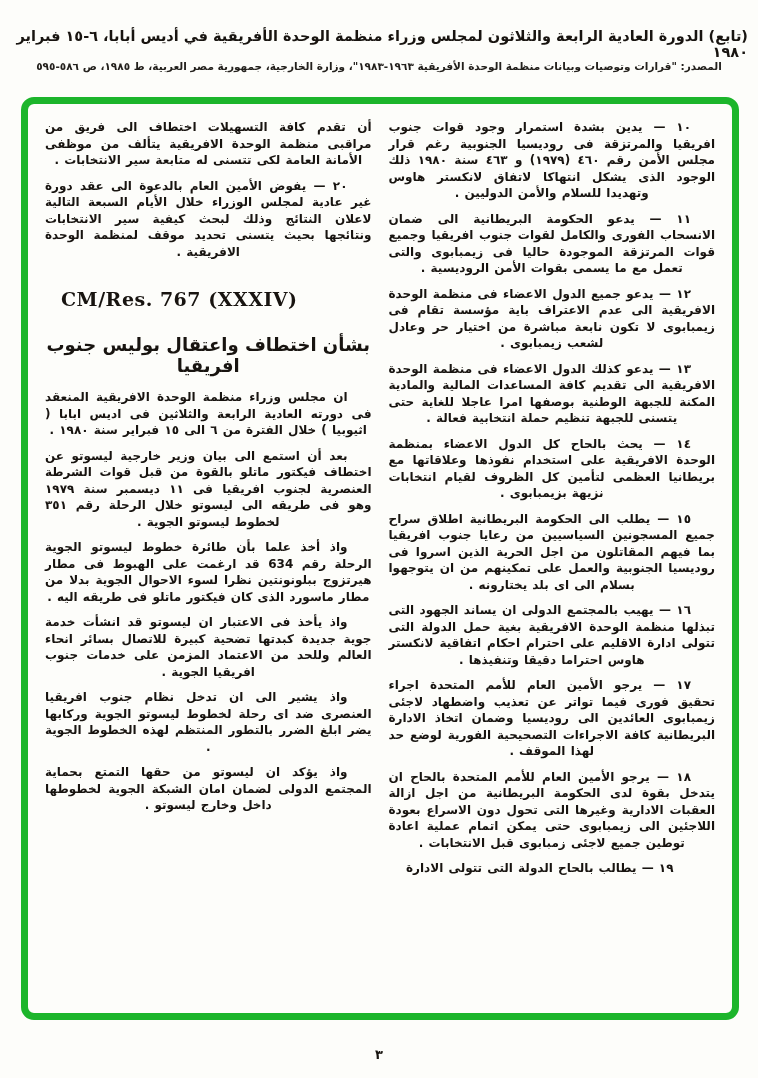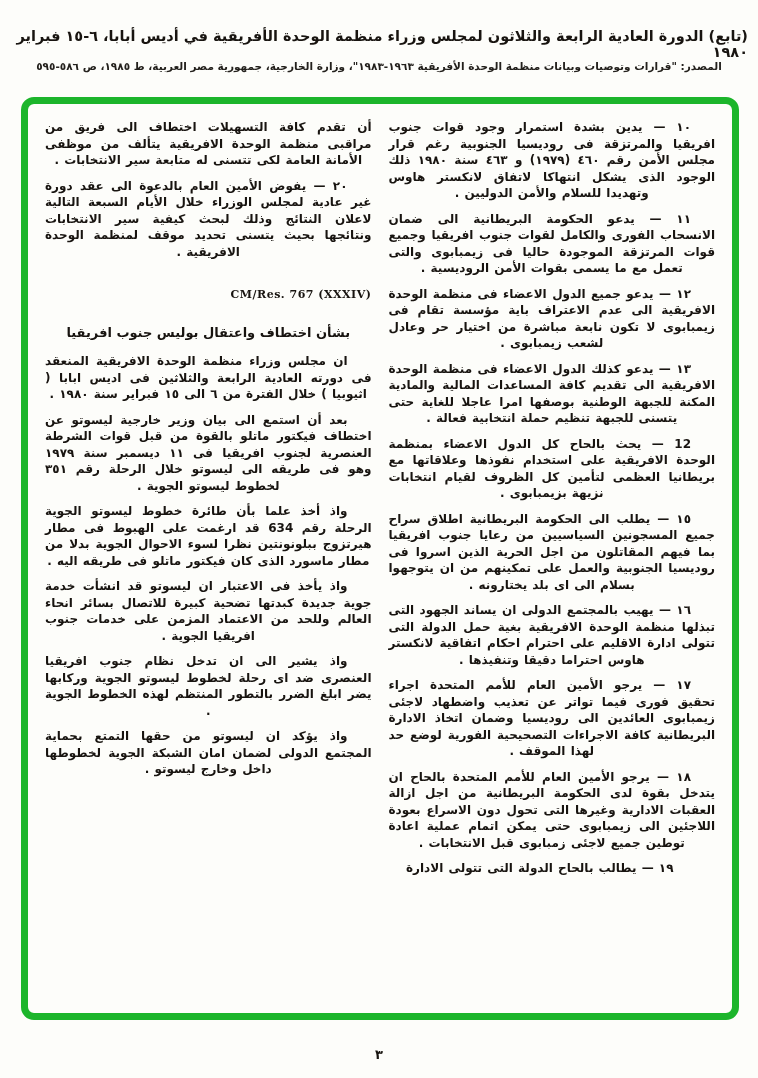--- a/index.html
+++ b/index.html
@@ -40,36 +40,36 @@
     margin: 0 0 9px 0;
     font-size: 12px; font-weight: bold;
     line-height: 16.5px;
     text-align: justify;
     text-align-last: center;
     text-indent: 24px;
     word-spacing: 1px;
   }
   .para.no-indent { text-indent: 0; }
   .res-ref {
-    direction: ltr; text-align: right;
+    direction: ltr; text-align: left;
     font-family: "DejaVu Serif", serif;
-    font-size: 11px; font-weight: bold;
+    font-size: 19px; font-weight: bold;
     margin: 28px 0 24px 2px;
     padding-left: 14px;
     letter-spacing: 0.5px;
   }
   .res-heading {
     text-align: center;
     font-size: 15px; font-weight: bold;
     margin: 0 0 20px 0;
     letter-spacing: 1px;
   }
   .res-title {
     text-align: center;
-    font-size: 13px; font-weight: bold;
+    font-size: 18px; font-weight: bold;
     margin: 0 0 13px 0;
   }
   .res-title.last { margin-bottom: 16px; }
   .page-number {
     position: absolute; bottom: 16px; left: 0; right: 0;
     text-align: center;
     font-size: 13px; font-weight: bold;
   }
 </style>
 </head>
@@ -78,21 +78,21 @@
 <div class="page-header">(تابع) الدورة العادية الرابعة والثلاثون لمجلس وزراء منظمة الوحدة الأفريقية في أديس أبابا، ٦-١٥ فبراير ١٩٨٠</div>
 <div class="page-source">المصدر: "قرارات وتوصيات وبيانات منظمة الوحدة الأفريقية ١٩٦٣-١٩٨٣"، وزارة الخارجية، جمهورية مصر العربية، ط ١٩٨٥، ص ٥٨٦-٥٩٥</div>
 
 <div class="green-box" style="border-color: rgb(28, 181, 43);">
 
   <div class="column">
     <p class="para">١٠ — يدين بشدة استمرار وجود قوات جنوب افريقيا والمرتزقة فى روديسيا الجنوبية رغم قرار مجلس الأمن رقم ٤٦٠ (١٩٧٩) و ٤٦٣ سنة ١٩٨٠ ذلك الوجود الذى يشكل انتهاكا لاتفاق لانكستر هاوس وتهديدا للسلام والأمن الدوليين .</p>
     <p class="para">١١ — يدعو الحكومة البريطانية الى ضمان الانسحاب الفورى والكامل لقوات جنوب افريقيا وجميع قوات المرتزقة الموجودة حاليا فى زيمبابوى والتى تعمل مع ما يسمى بقوات الأمن الروديسية .</p>
     <p class="para">١٢ — يدعو جميع الدول الاعضاء فى منظمة الوحدة الافريقية الى عدم الاعتراف باية مؤسسة تقام فى زيمبابوى لا تكون نابعة مباشرة من اختيار حر وعادل لشعب زيمبابوى .</p>
     <p class="para">١٣ — يدعو كذلك الدول الاعضاء فى منظمة الوحدة الافريقية الى تقديم كافة المساعدات المالية والمادية المكنة للجبهة الوطنية بوصفها امرا عاجلا للغاية حتى يتسنى للجبهة تنظيم حملة انتخابية فعالة .</p>
-    <p class="para">12 — يحث بالحاح كل الدول الاعضاء بمنظمة الوحدة الافريقية على استخدام نفوذها وعلاقاتها مع بريطانيا العظمى لتأمين كل الظروف لقيام انتخابات نزيهة بزيمبابوى .</p>
+    <p class="para">١٤ — يحث بالحاح كل الدول الاعضاء بمنظمة الوحدة الافريقية على استخدام نفوذها وعلاقاتها مع بريطانيا العظمى لتأمين كل الظروف لقيام انتخابات نزيهة بزيمبابوى .</p>
     <p class="para">١٥ — يطلب الى الحكومة البريطانية اطلاق سراح جميع المسجونين السياسيين من رعايا جنوب افريقيا بما فيهم المقاتلون من اجل الحرية الذين اسروا فى روديسيا الجنوبية والعمل على تمكينهم من ان يتوجهوا بسلام الى اى بلد يختارونه .</p>
     <p class="para">١٦ — يهيب بالمجتمع الدولى ان يساند الجهود التى تبذلها منظمة الوحدة الافريقية بغية حمل الدولة التى تتولى ادارة الاقليم على احترام احكام اتفاقية لانكستر هاوس احتراما دقيقا وتنفيذها .</p>
     <p class="para">١٧ — يرجو الأمين العام للأمم المتحدة اجراء تحقيق فورى فيما تواتر عن تعذيب واضطهاد لاجئى زيمبابوى العائدين الى روديسيا وضمان اتخاذ الادارة البريطانية كافة الاجراءات التصحيحية الفورية لوضع حد لهذا الموقف .</p>
     <p class="para">١٨ — يرجو الأمين العام للأمم المتحدة بالحاح ان يتدخل بقوة لدى الحكومة البريطانية من اجل ازالة العقبات الادارية وغيرها التى تحول دون الاسراع بعودة اللاجئين الى زيمبابوى حتى يمكن اتمام عملية اعادة توطين جميع لاجئى زمبابوى قبل الانتخابات .</p>
     <p class="para">١٩ — يطالب بالحاح الدولة التى تتولى الادارة</p>
   </div>
 
   <div class="column">
     <p class="para no-indent">أن تقدم كافة التسهيلات اختطاف الى فريق من مراقبى منظمة الوحدة الافريقية يتألف من موظفى الأمانة العامة لكى تتسنى له متابعة سير الانتخابات .</p>
     <p class="para">٢٠ — يفوض الأمين العام بالدعوة الى عقد دورة غير عادية لمجلس الوزراء خلال الأيام السبعة التالية لاعلان النتائج وذلك لبحث كيفية سير الانتخابات ونتائجها بحيث يتسنى تحديد موقف لمنظمة الوحدة الافريقية .</p>

